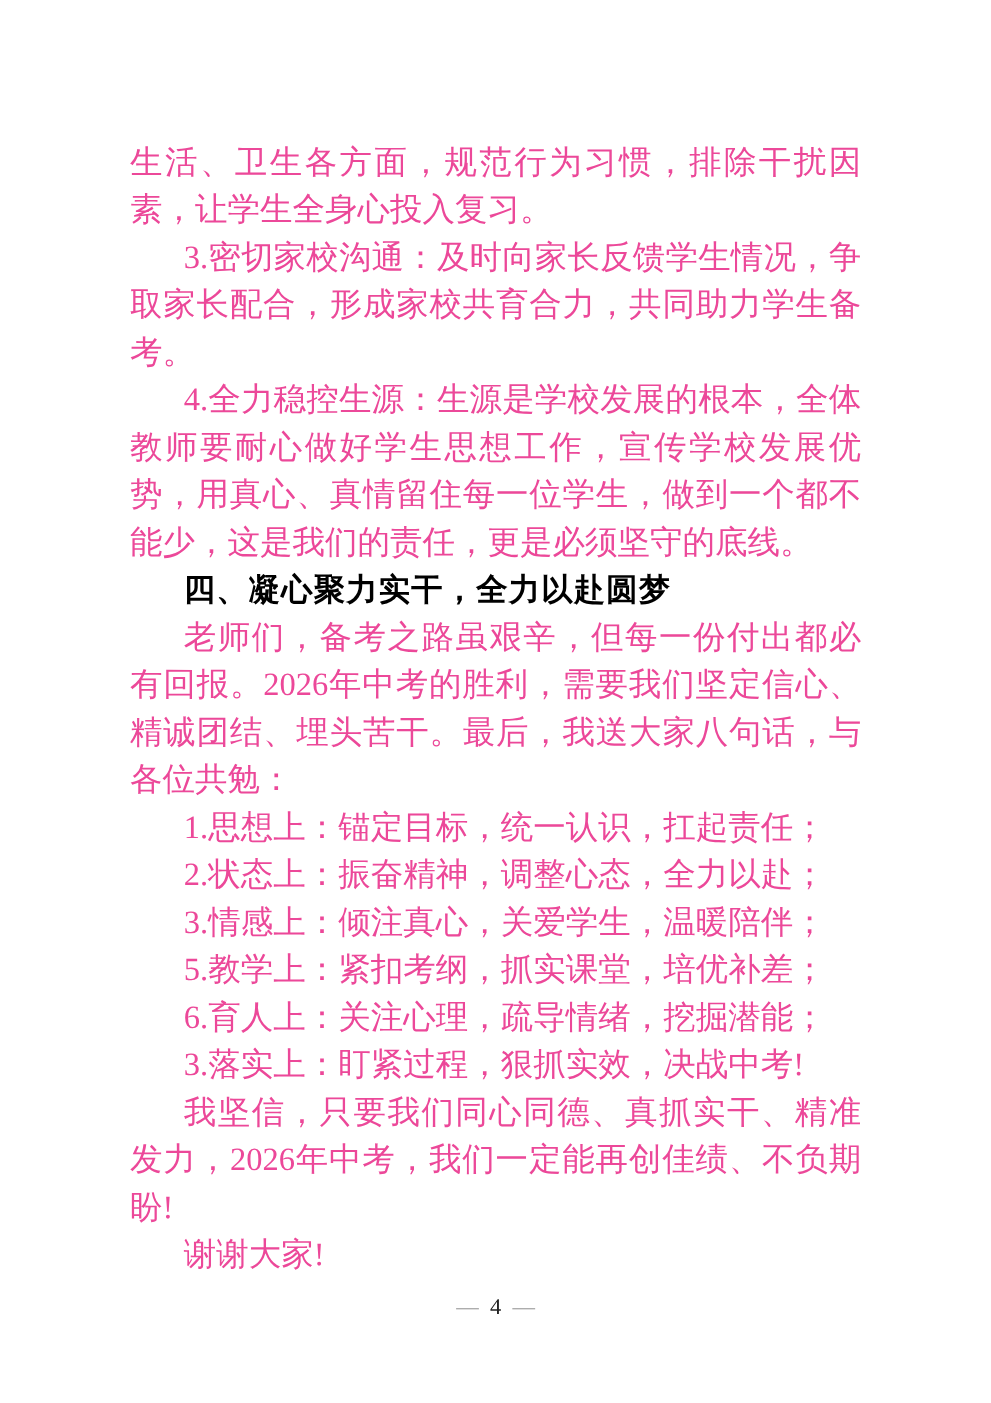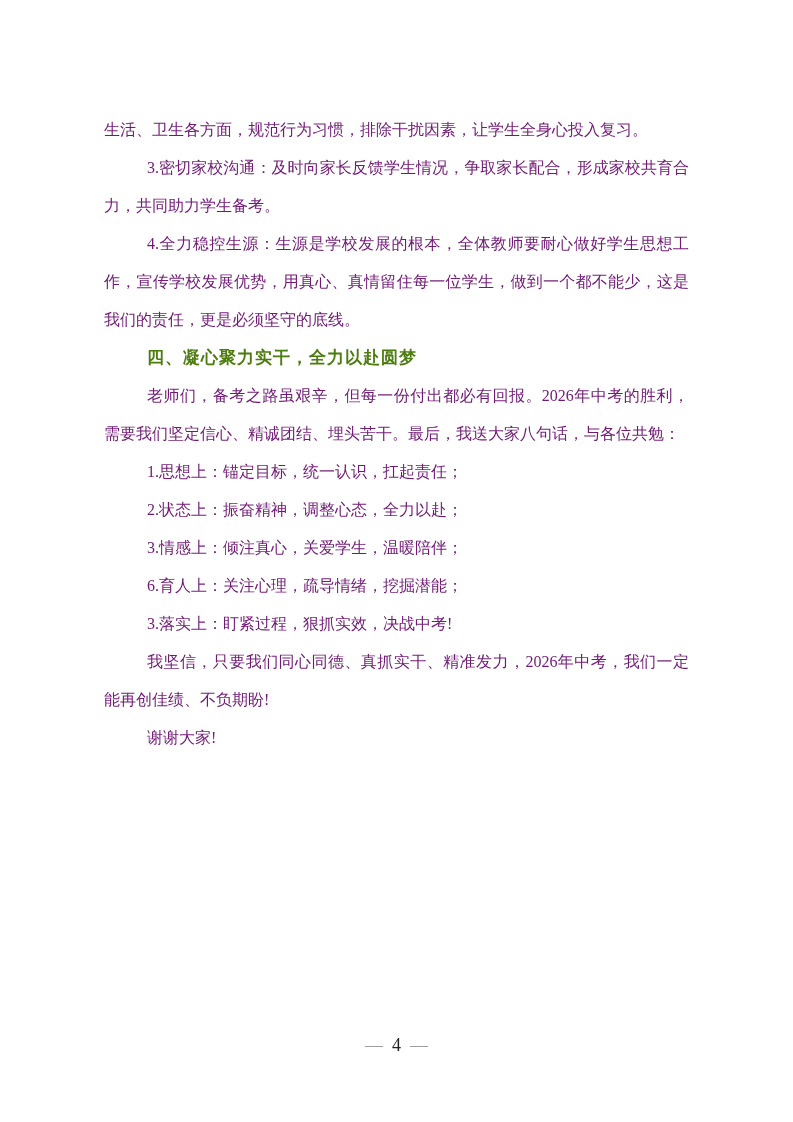--- a/index.html
+++ b/index.html
@@ -16,37 +16,37 @@
     font-family: "Liberation Serif", serif;
   }
   .doc-body {
     position: absolute;
     left: 104px;
     top: 111px;
     width: 585px;
   }
   .para {
     margin: 0;
-    font-size: 16px;
+    font-size: 26px;
     line-height: 38px;
-    color: #701a75;
+    color: #ec4899;
     text-align: justify;
     text-justify: inter-character;
     letter-spacing: 0px;
     font-family: "Liberation Serif", serif;
   }
   .para.indent {
     text-indent: 43px;
   }
   .para.heading {
     font-family: "Liberation Sans", sans-serif;
     font-weight: 700;
-    font-size: 17px;
+    font-size: 25px;
     letter-spacing: 1px;
-    color: #4d7c0f;
+    color: #000000;
   }
   .footer {
     position: absolute;
     left: 0;
     right: 0;
     top: 1032px;
     text-align: center;
     font-size: 18px;
     line-height: 26px;
     color: #2a2a2a;
@@ -67,20 +67,21 @@
 
   <div class="doc-body">
       <p class="para">生活、卫生各方面，规范行为习惯，排除干扰因素，让学生全身心投入复习。</p>
       <p class="para indent">3.密切家校沟通：及时向家长反馈学生情况，争取家长配合，形成家校共育合力，共同助力学生备考。</p>
       <p class="para indent">4.全力稳控生源：生源是学校发展的根本，全体教师要耐心做好学生思想工作，宣传学校发展优势，用真心、真情留住每一位学生，做到一个都不能少，这是我们的责任，更是必须坚守的底线。</p>
       <p class="para indent heading">四、凝心聚力实干，全力以赴圆梦</p>
       <p class="para indent">老师们，备考之路虽艰辛，但每一份付出都必有回报。2026年中考的胜利，需要我们坚定信心、精诚团结、埋头苦干。最后，我送大家八句话，与各位共勉：</p>
       <p class="para indent">1.思想上：锚定目标，统一认识，扛起责任；</p>
       <p class="para indent">2.状态上：振奋精神，调整心态，全力以赴；</p>
       <p class="para indent">3.情感上：倾注真心，关爱学生，温暖陪伴；</p>
+      <p class="para indent">5.教学上：紧扣考纲，抓实课堂，培优补差；</p>
       <p class="para indent">6.育人上：关注心理，疏导情绪，挖掘潜能；</p>
       <p class="para indent">3.落实上：盯紧过程，狠抓实效，决战中考!</p>
       <p class="para indent">我坚信，只要我们同心同德、真抓实干、精准发力，2026年中考，我们一定能再创佳绩、不负期盼!</p>
       <p class="para indent">谢谢大家!</p>
     </div>
 
   <div class="footer">
     <span class="dash">—</span><span class="page-num">4</span><span class="dash">—</span>
   </div>
 

